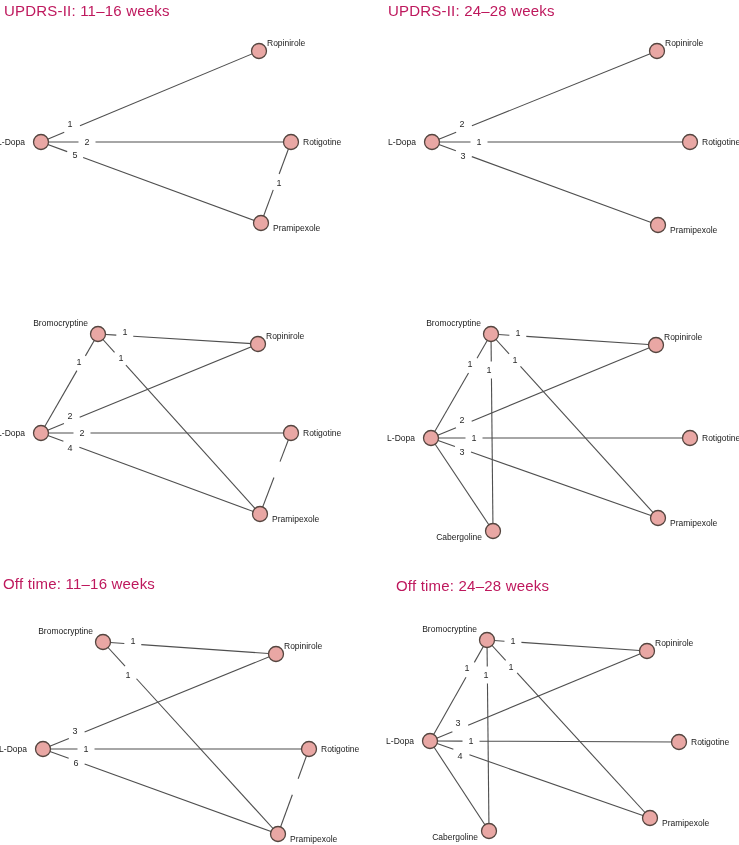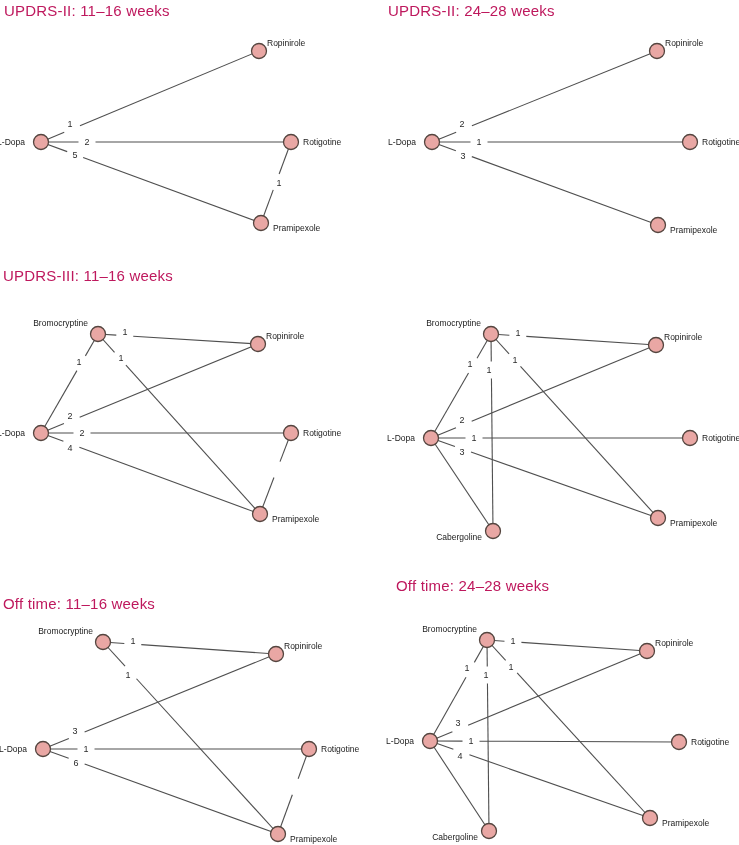--- a/index.html
+++ b/index.html
@@ -21,21 +21,21 @@
     font-size: 15px;
     font-weight: normal;
     color: #be185d;
     letter-spacing: 0.2px;
     white-space: nowrap;
   }
   #title-0 { left: 4px;   top: 2px; }
   #title-1 { left: 388px; top: 2px; text-align: center; }
   #title-2 { left: 3px;   top: 267px; }
   #title-3 { left: 397px; top: 269px; }
-  #title-4 { left: 3px;   top: 595px; }
+  #title-4 { left: 3px;   top: 575px; }
   #title-5 { left: 396px; top: 577px; text-align: center; }
   #graph-svg {
     position: absolute;
     left: 0;
     top: 0;
   }
   .node-label {
     font-family: "Liberation Sans", "DejaVu Sans", sans-serif;
     font-size: 8.5px;
     fill: #1a1a1a;
@@ -209,16 +209,15 @@
       <text x="655" y="646" text-anchor="start" class="node-label">Ropinirole</text>
       <circle cx="679" cy="742" r="7.5" fill="#e9a7a4" stroke="#54453f" stroke-width="1.3"></circle>
       <text x="691" y="745" text-anchor="start" class="node-label">Rotigotine</text>
       <circle cx="650" cy="818" r="7.5" fill="#e9a7a4" stroke="#54453f" stroke-width="1.3"></circle>
       <text x="662" y="826" text-anchor="start" class="node-label">Pramipexole</text>
       <circle cx="489" cy="831" r="7.5" fill="#e9a7a4" stroke="#54453f" stroke-width="1.3"></circle>
       <text x="478" y="840" text-anchor="end" class="node-label">Cabergoline</text>
     </svg>
   <div class="panel-title" id="title-0">UPDRS-II: 11–16 weeks</div>
   <div class="panel-title" id="title-1">UPDRS-II: 24–28 weeks</div>
-  <div class="panel-title" id="title-2">UPDRS-III: 11–16 weeks</div>
   <div class="panel-title" id="title-4">Off time: 11–16 weeks</div>
   <div class="panel-title" id="title-5">Off time: 24–28 weeks</div>
 </div>
 
 </body></html>

